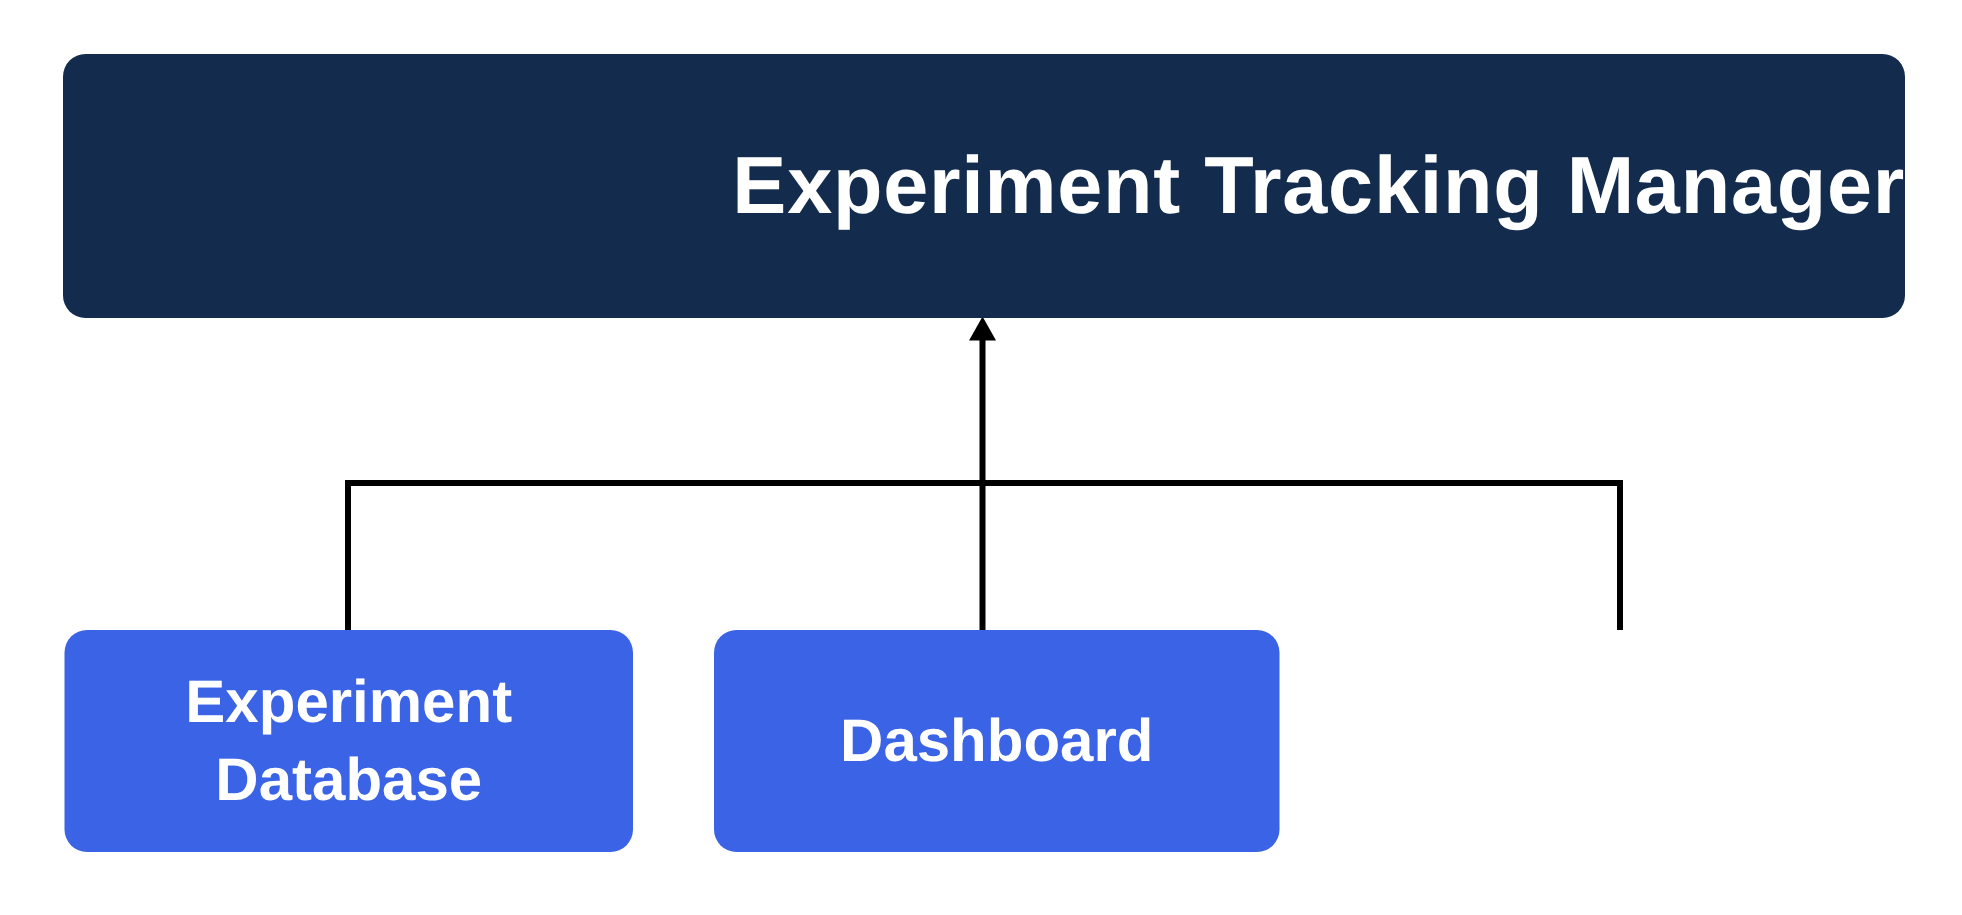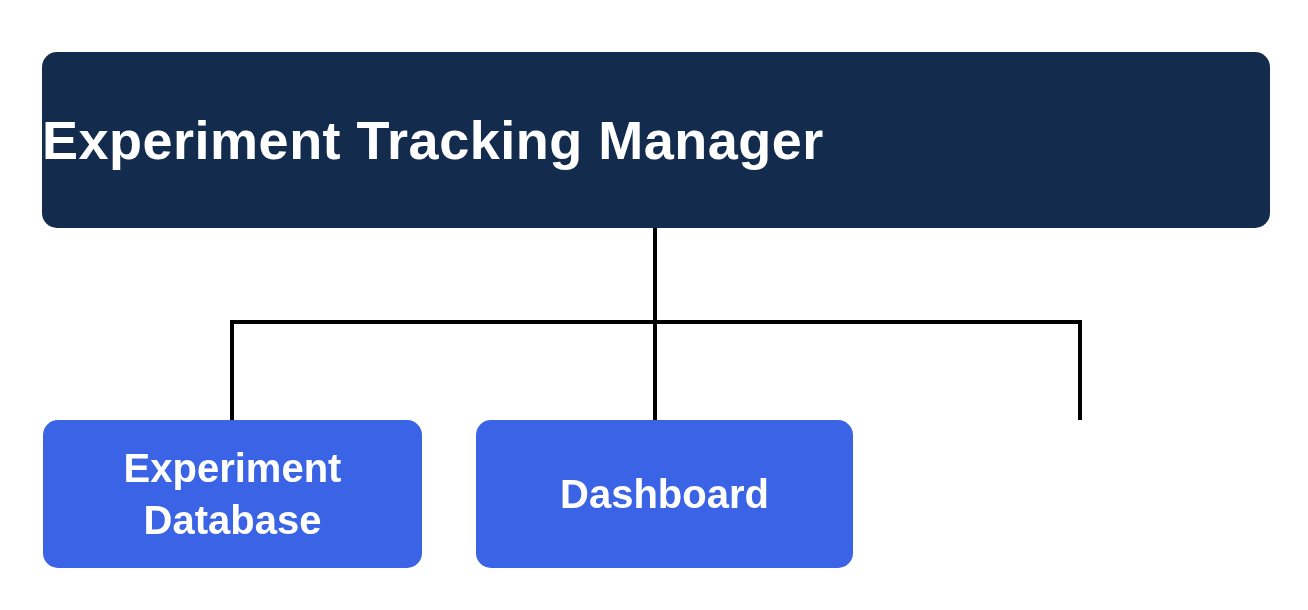--- a/index.html
+++ b/index.html
@@ -33,28 +33,28 @@
     stroke: var(--connector);
     stroke-width: 4;
     stroke-linejoin: miter;
     stroke-linecap: butt;
   }
   .arrow-head { fill: var(--connector); }
 
   .header-node {
     position: absolute;
     left: 42px;
-    top: 52px;
+    top: 36px;
     width: 1228px;
     height: 176px;
     background: var(--header-bg);
     border-radius: 15px;
     display: flex;
     align-items: center;
-    justify-content: flex-start;
+    justify-content: flex-end;
   }
   .header-node .title-text {
     color: var(--node-text);
     font-size: 54px;
     font-weight: 700;
     letter-spacing: 0.5px;
     text-align: center;
     white-space: nowrap;
   }
 

